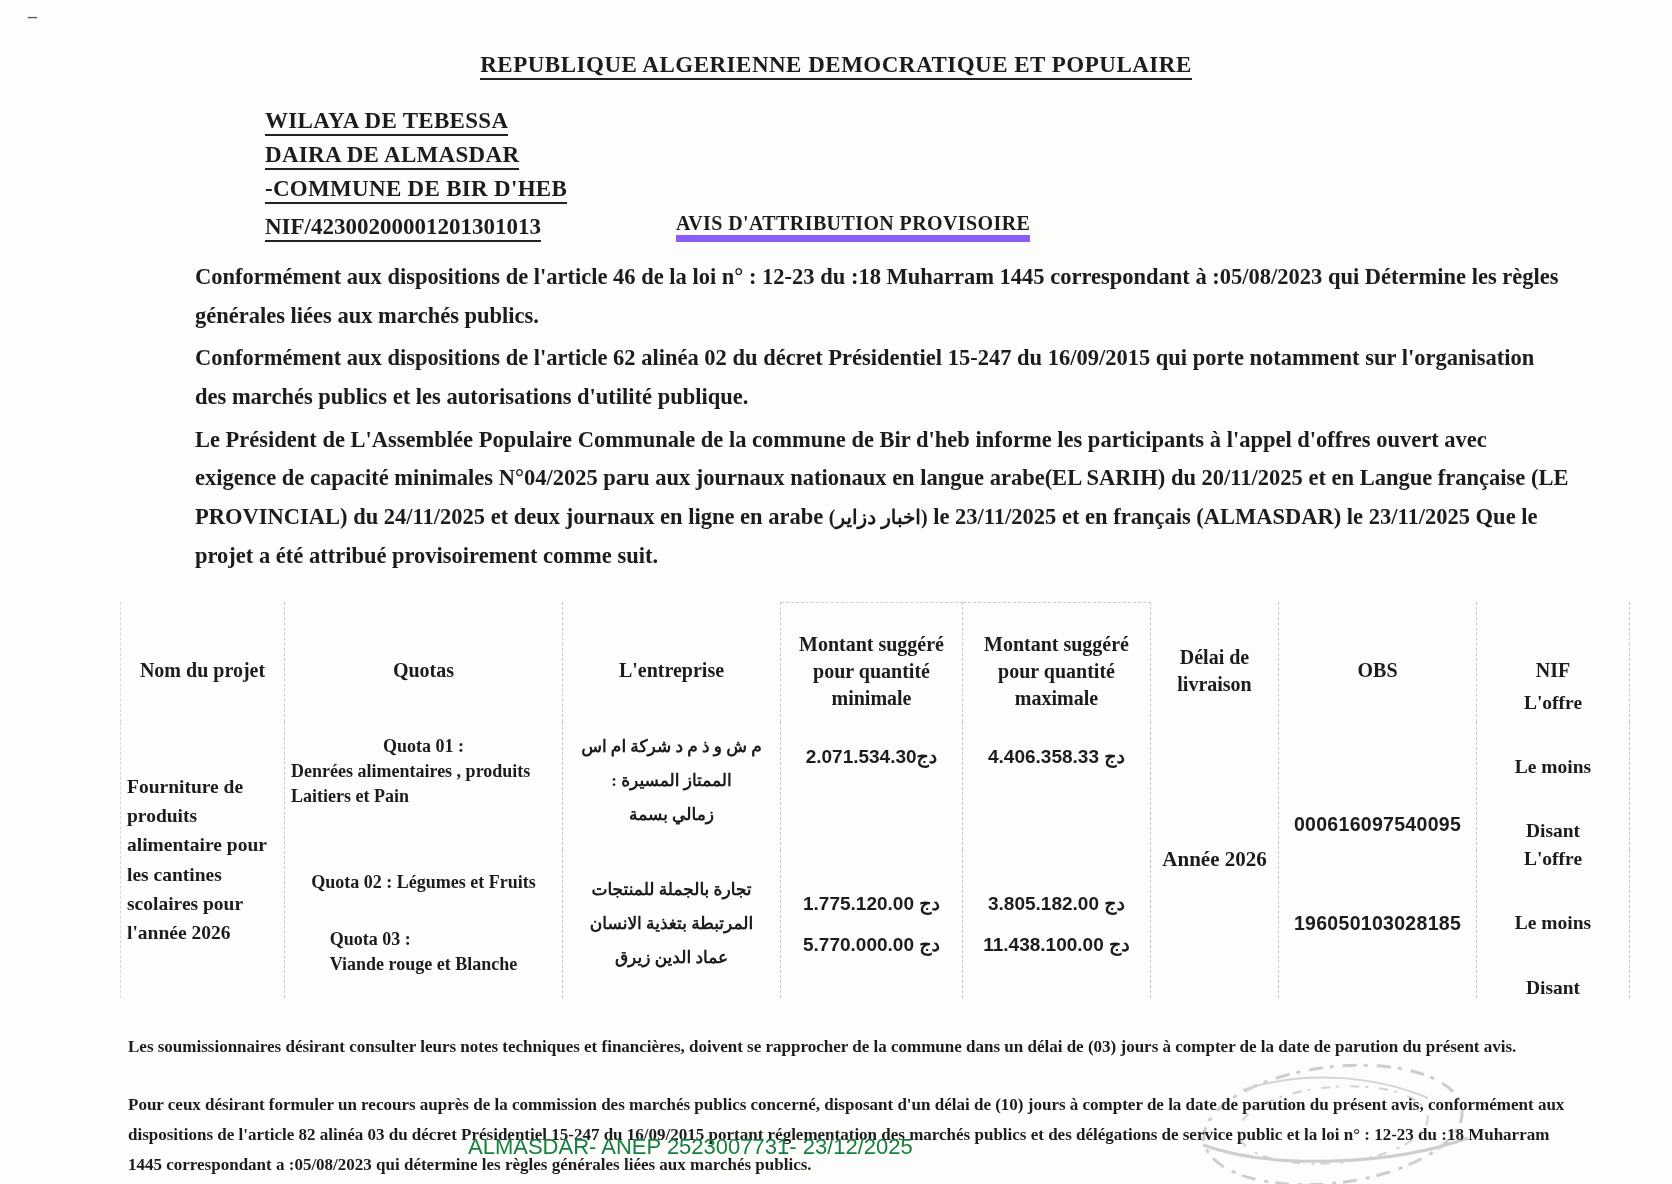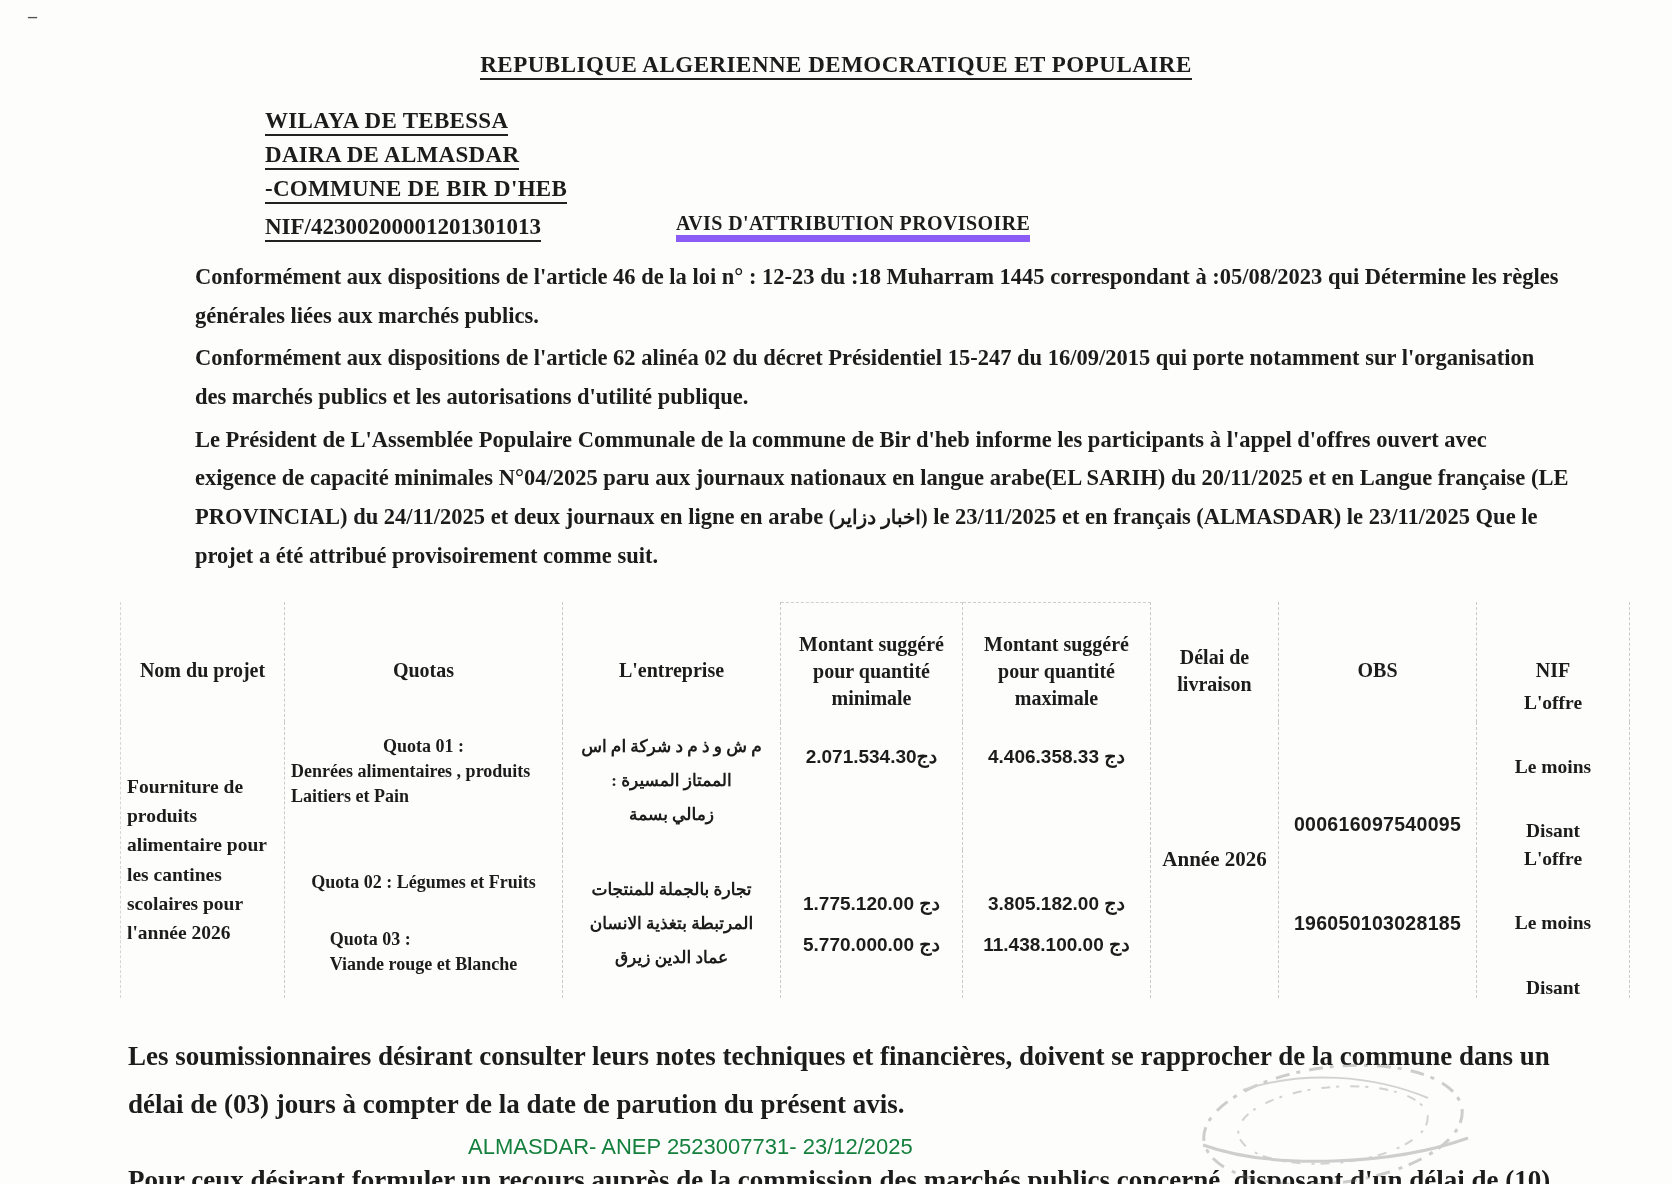--- a/index.html
+++ b/index.html
@@ -92,21 +92,21 @@
   .amount-cell { font-family:"Liberation Sans", sans-serif; font-size:19px; }
   .amount-cell .amt { direction:ltr; unicode-bidi:isolate; margin:9px 0; }
   .row1-amt { align-items:center; justify-content:flex-start; padding-top:14px; }
   .delai-cell { font-size:21px; }
   .nif-cell { font-family:"Liberation Sans", sans-serif; font-size:19.5px; letter-spacing:.3px; }
   .obs-cell { font-size:19.5px; line-height:1.45;gap:36px; }
 
   
   .closing { position:relative; margin:34px 0 0 128px; width:1440px; }
   .closing p {
-    font-size:27px; font-weight:bold;
+    font-size:17px; font-weight:bold;
     line-height:1.78; margin-bottom:6px;margin-top:28px;
   }
   .stamp {
     position:absolute; left:1055px; top:18px;
     width:300px; height:150px;
     opacity:.32; pointer-events:none;
   }
   .footer-line {
     position:absolute; left:468px; bottom:24px;
     font-family:"Liberation Sans", sans-serif;

